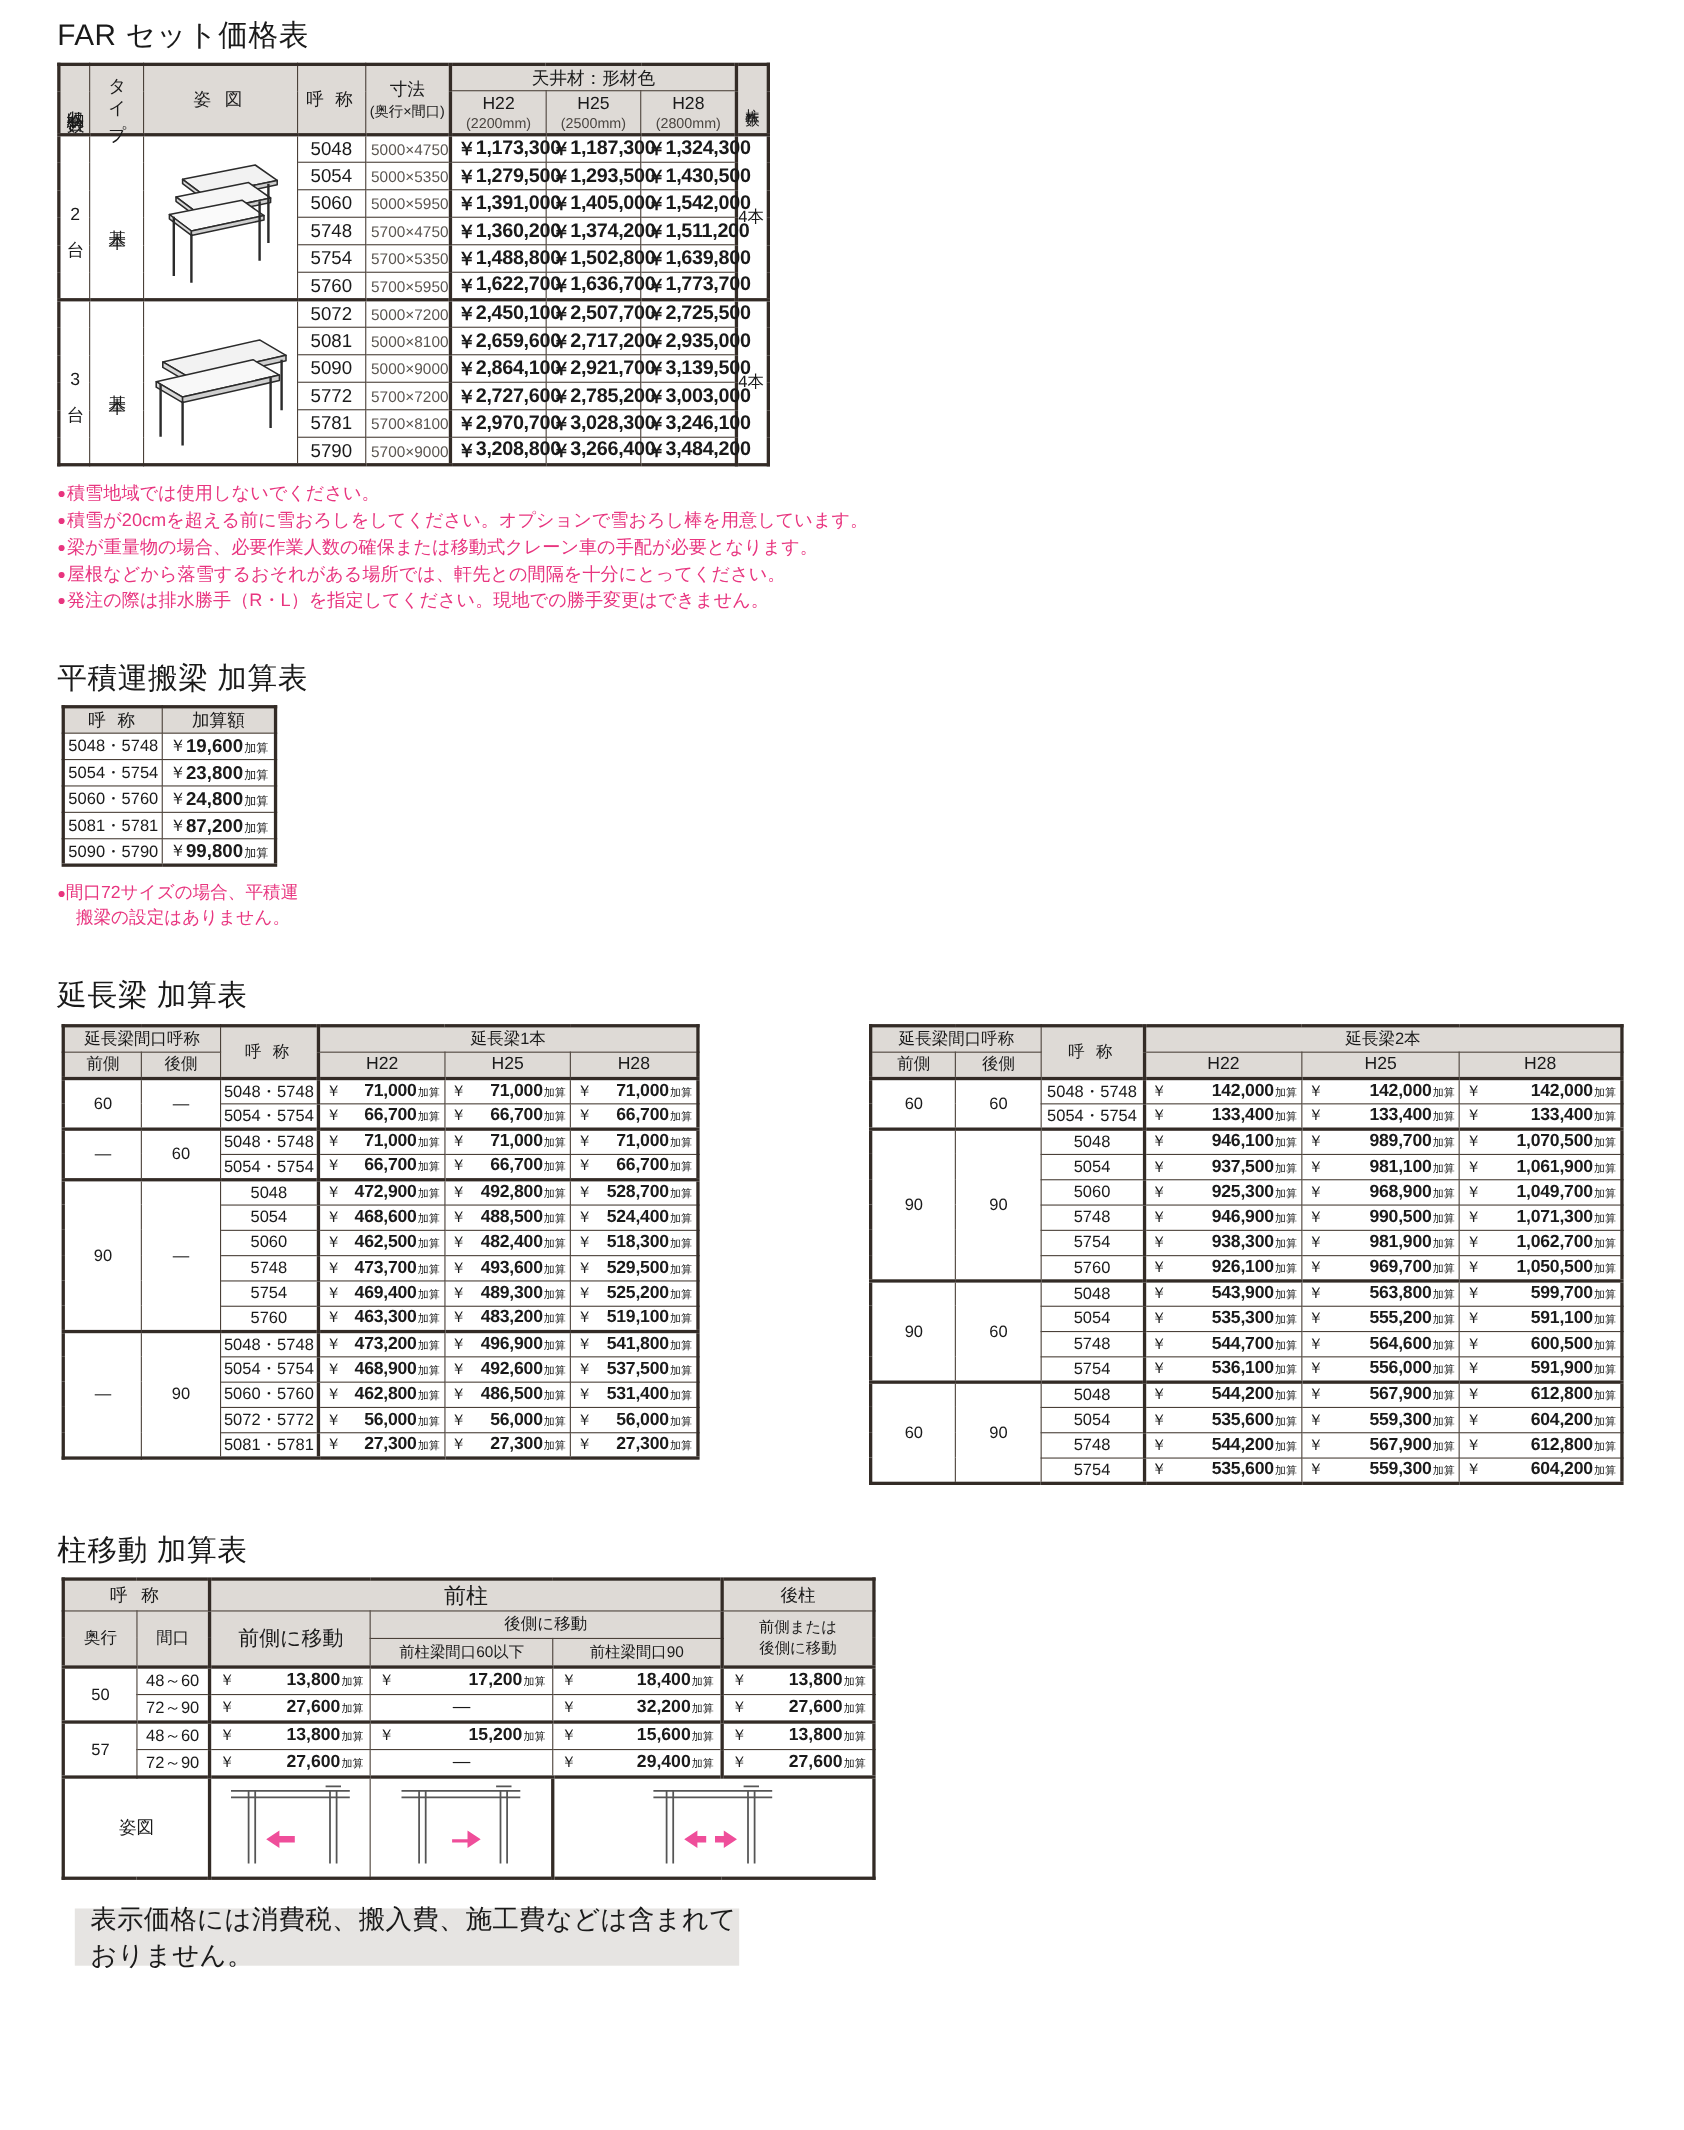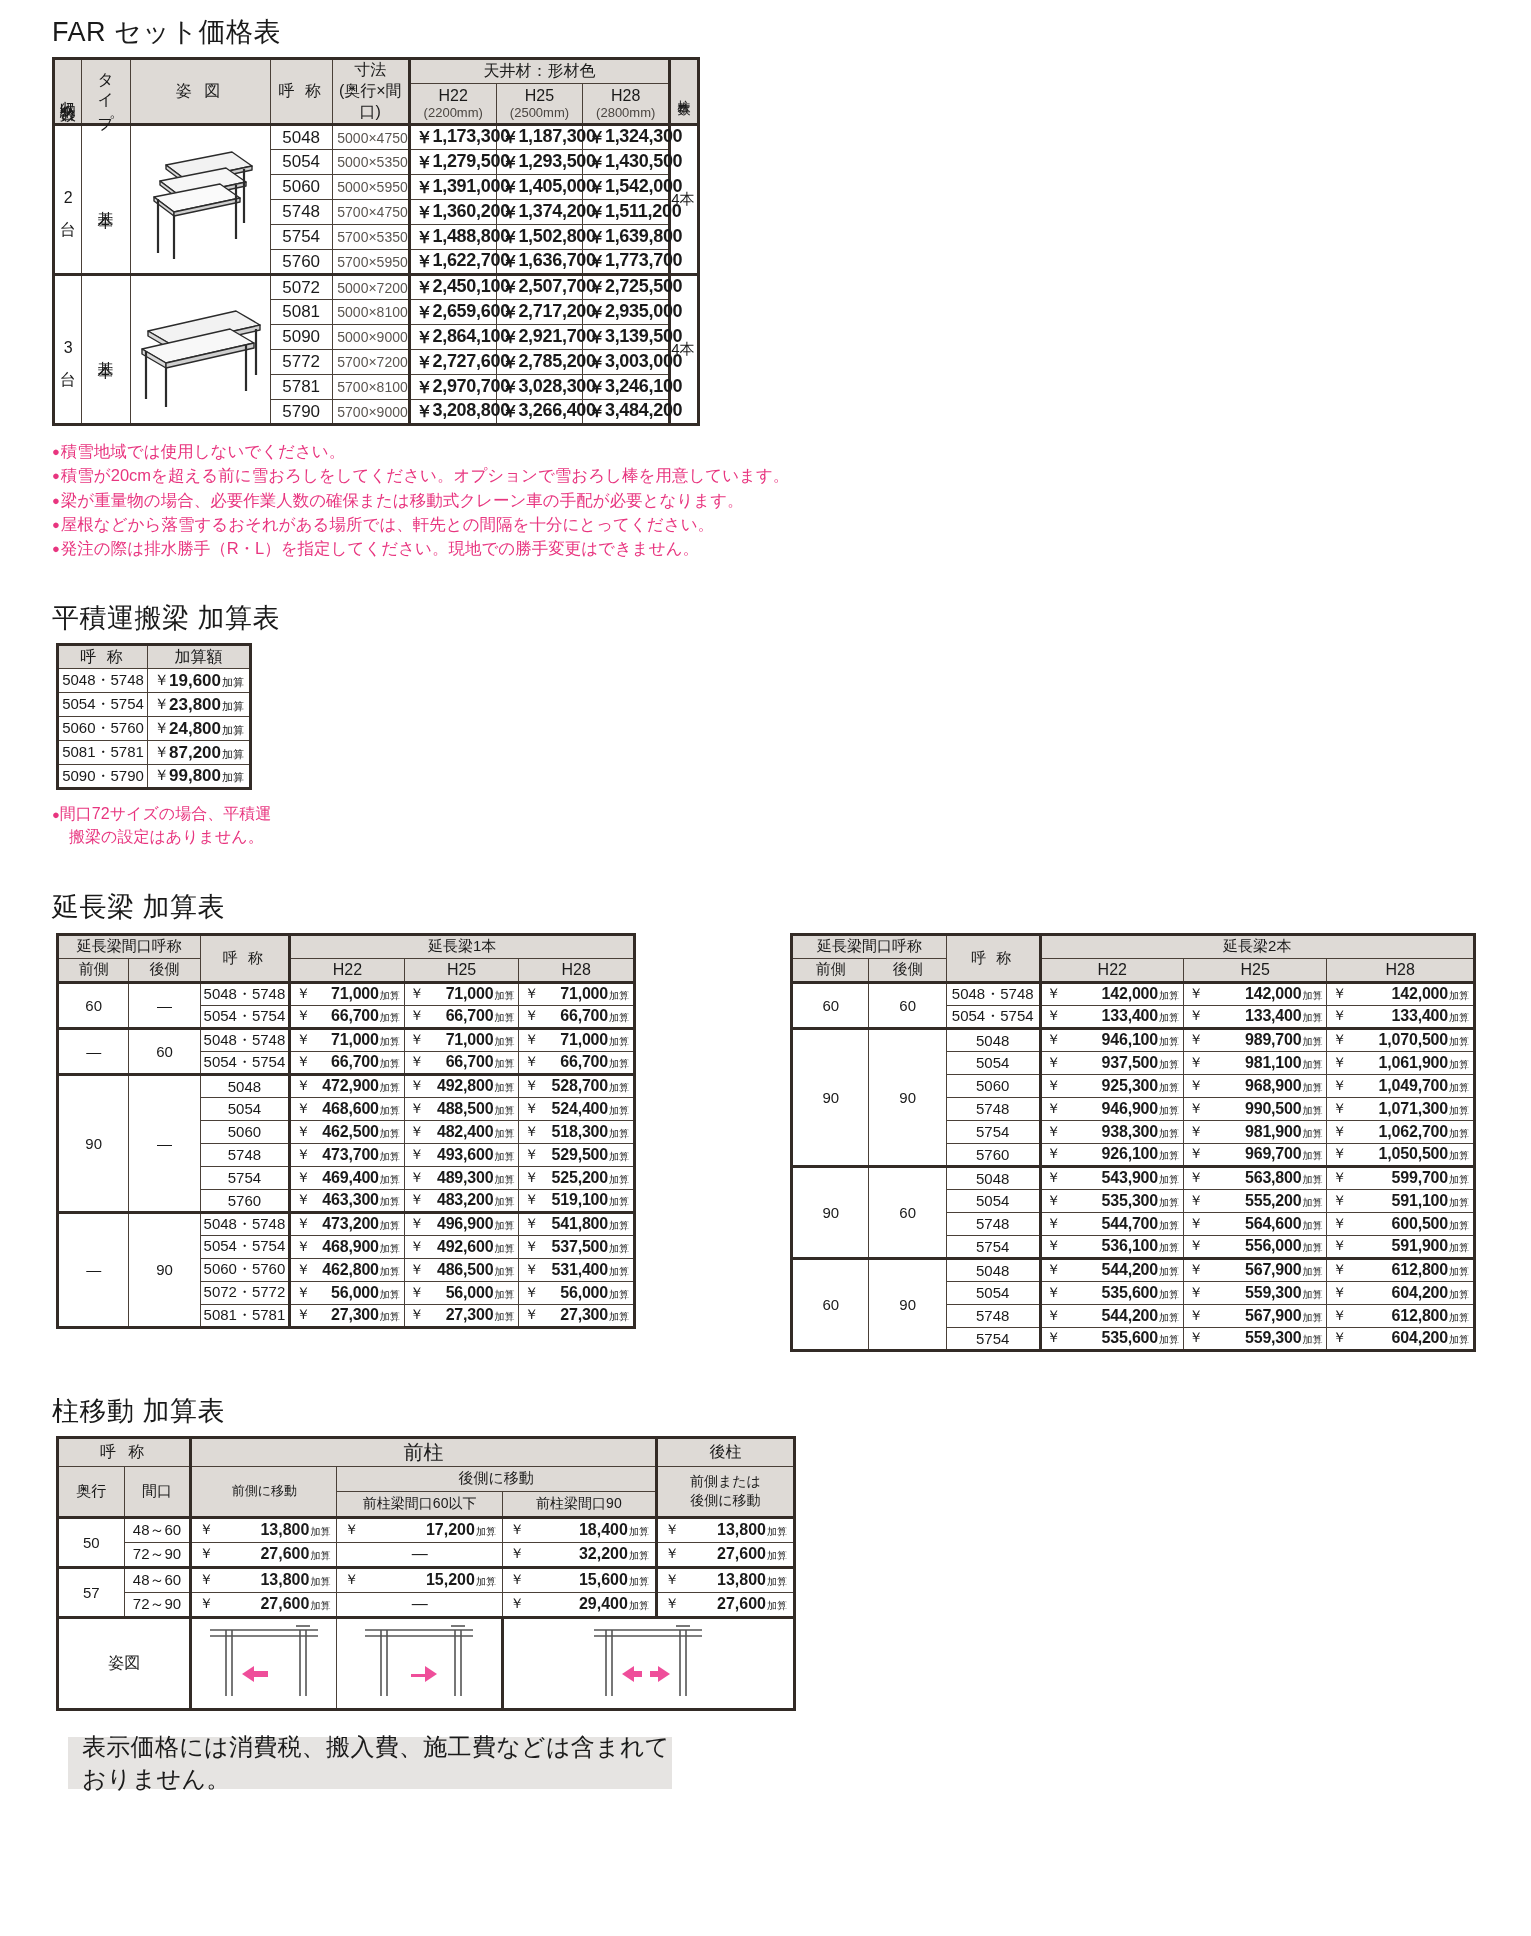--- a/index.html
+++ b/index.html
@@ -141,21 +141,21 @@
       <col style="width:36px">
     </colgroup>
     <tbody>
       <tr>
         <td class="hdr vert" rowspan="2">収納台数</td>
         <td class="hdr vert" rowspan="2">タイプ</td>
         <td class="hdr" rowspan="2" style="letter-spacing:4px">姿  図</td>
         <td class="hdr" rowspan="2" style="letter-spacing:3px">呼  称</td>
         <td class="hdr" rowspan="2">
           <div>寸法</div>
-          <div style="font-size:16px">(奥行×間口)</div>
+          <div style="font-size:13px">(奥行×間口)</div>
         </td>
         <td class="hdr bl br" colspan="3" style="height:24px">天井材：形材色</td>
         <td class="hdr vert" rowspan="2" style="font-size:13px">柱本数</td>
       </tr>
       <tr>
         <td class="hdr bl" style="height:40px">
           <div>H22</div>
           <div style="font-size:13px;color:#4a4540">(2200mm)</div>
         </td>
         <td class="hdr">
@@ -624,21 +624,21 @@
     </colgroup>
     <tbody>
       <tr>
         <td class="hdr" colspan="2" style="height:28px;letter-spacing:4px;font-size:16px">呼  称</td>
         <td class="hdr bl" colspan="3" style="font-size:20px">前柱</td>
         <td class="hdr bl" style="font-size:16px">後柱</td>
       </tr>
       <tr>
         <td class="hdr" rowspan="2" style="height:22px;font-size:15px">奥行</td>
         <td class="hdr" rowspan="2" style="font-size:15px">間口</td>
-        <td class="hdr bl" rowspan="2" style="font-size:13px">前側に移動</td>
+        <td class="hdr bl" rowspan="2" style="font-size:19px">前側に移動</td>
         <td class="hdr" colspan="2" style="font-size:15px">後側に移動</td>
         <td class="hdr bl" rowspan="2" style="font-size:14px;line-height:1.35">
           <div>前側または</div>
           <div>後側に移動</div>
         </td>
       </tr>
       <tr>
         <td class="hdr" style="height:26px;font-size:14px">前柱梁間口60以下</td>
         <td class="hdr" style="font-size:14px">前柱梁間口90</td>
       </tr>

